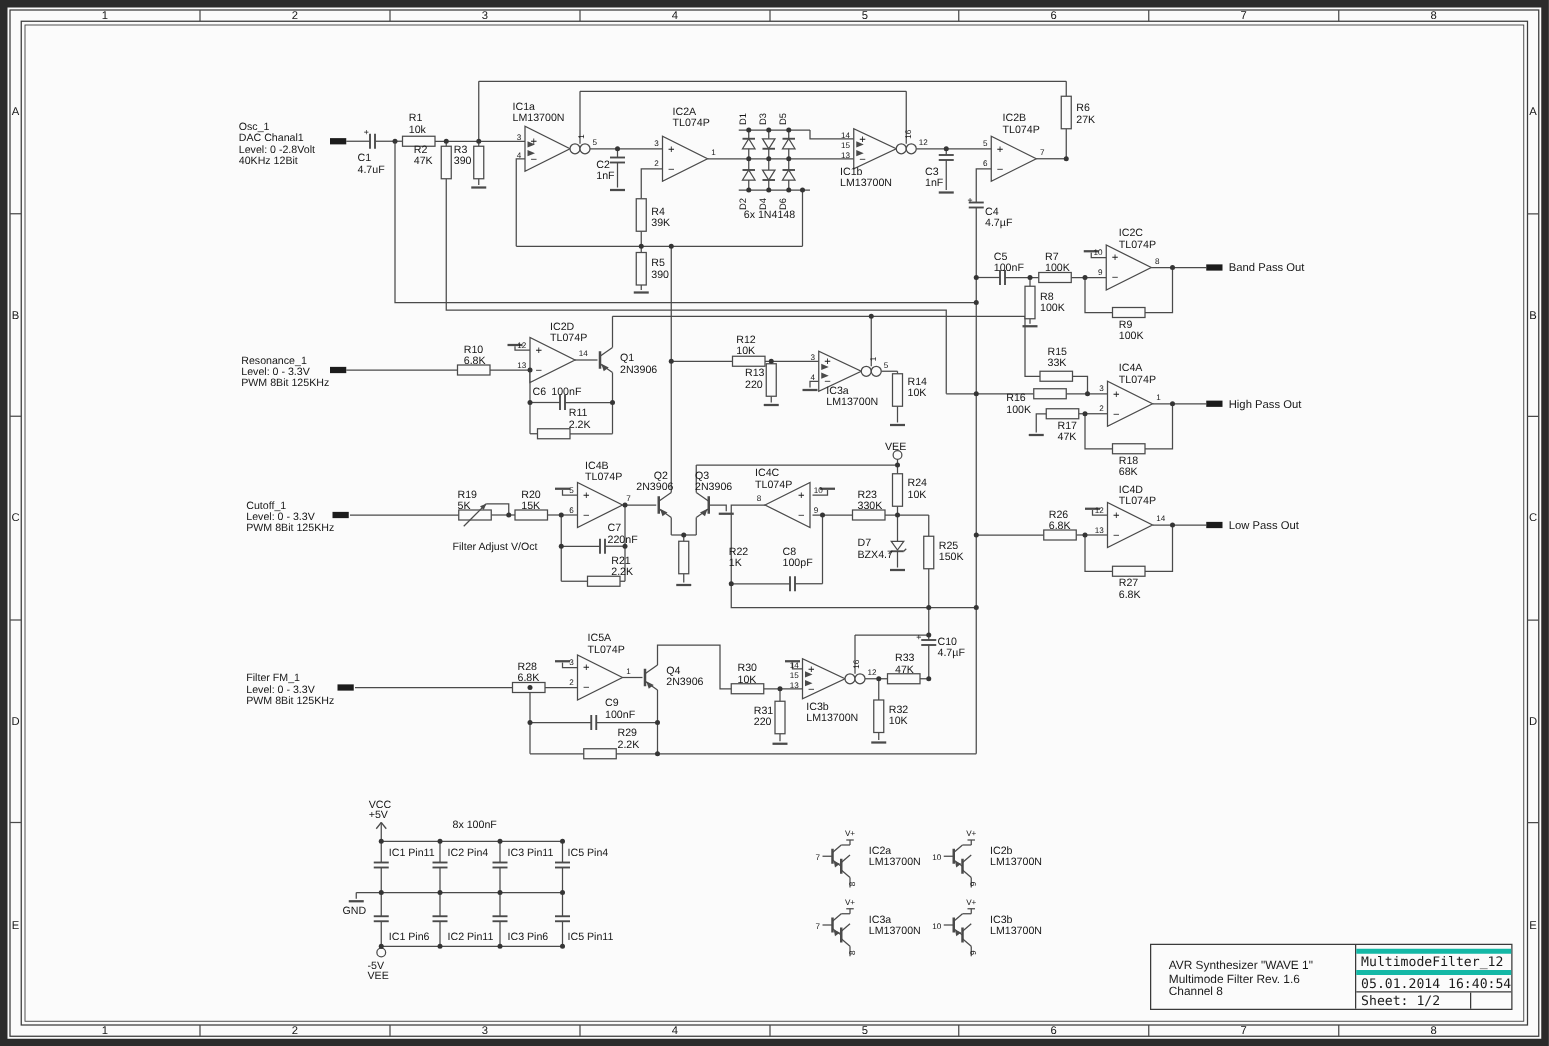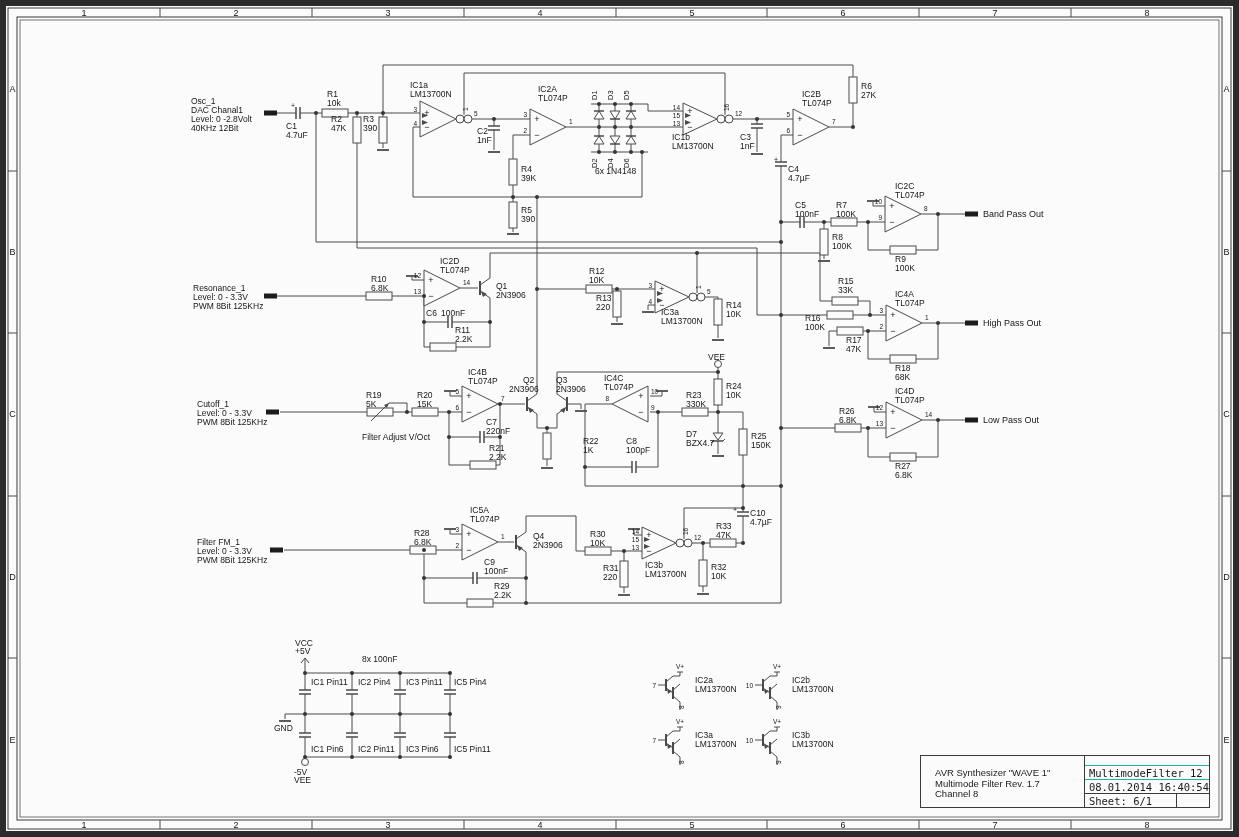--- a/index.html
+++ b/index.html
@@ -1,21 +1,21 @@
 <!DOCTYPE html>
 <html><head>
 <meta charset="utf-8">
 <style>
   html,body{margin:0;padding:0;background:#888;}
   #stage{position:relative;width:1239px;height:837px;background:#2b2b2b;font-family:"Liberation Sans",sans-serif;overflow:hidden;}
   svg text{font-family:"Liberation Sans",sans-serif;}
   #tblock{position:absolute;left:920px;top:755px;width:290px;height:53px;display:flex;background:#fbfbfb;border:1px solid #3a3a3a;box-sizing:border-box;color:#1a1a1a;}
   .tb-left{width:168px;border-right:1px solid #3a3a3a;box-sizing:border-box;padding:12px 0 0 14px;font-size:9.5px;line-height:10.5px;}
   .tb-right{flex:1;display:flex;flex-direction:column;}
-  .tb-cell{box-sizing:border-box;border-top:1px solid #14b8a6;padding:1px 0 0 4px;font-family:"DejaVu Sans Mono","Liberation Mono",monospace;font-size:10.5px;white-space:nowrap;overflow:hidden;}
+  .tb-cell{box-sizing:border-box;border-top:4px solid #14b8a6;padding:1px 0 0 4px;font-family:"DejaVu Sans Mono","Liberation Mono",monospace;font-size:10.5px;white-space:nowrap;overflow:hidden;}
   .tb-cell.first{border-top:none;flex:1;}
   .tb-row{display:flex;border-top:1px solid #3a3a3a;}
   .tb-row .tb-cell{border-top:none;flex:1;}
   .tb-row .tb-endcell{width:32px;border-left:1px solid #3a3a3a;}
 </style>
 </head>
 <body>
 
 <div id="stage">
   <svg id="schematic" width="1239" height="837" viewBox="0 0 1239 837">
@@ -933,26 +933,26 @@
         <text x="454" y="685" font-size="8.5" fill="#161616" text-anchor="start">IC5 Pin4</text>
         <text x="311" y="752" font-size="8.5" fill="#161616" text-anchor="start">IC1 Pin6</text>
         <text x="358" y="752" font-size="8.5" fill="#161616" text-anchor="start">IC2 Pin11</text>
         <text x="406" y="752" font-size="8.5" fill="#161616" text-anchor="start">IC3 Pin6</text>
         <text x="454" y="752" font-size="8.5" fill="#161616" text-anchor="start">IC5 Pin11</text>
       </g>
     </svg>
   <div id="tblock">
     <div class="tb-left">
       <div>AVR Synthesizer "WAVE 1"</div>
-      <div>Multimode Filter Rev. 1.7</div>
+      <div>Multimode Filter Rev. 1.6</div>
       <div>Channel 8</div>
     </div>
     <div class="tb-right">
       <div class="tb-cell first"></div>
       <div class="tb-cell">MultimodeFilter_12</div>
-      <div class="tb-cell">08.01.2014 16:40:54</div>
+      <div class="tb-cell">05.01.2014 16:40:54</div>
       <div class="tb-row">
-        <div class="tb-cell">Sheet: 6/1</div>
+        <div class="tb-cell">Sheet: 1/2</div>
         <div class="tb-endcell"></div>
       </div>
     </div>
   </div>
 </div>
 
 </body></html>

